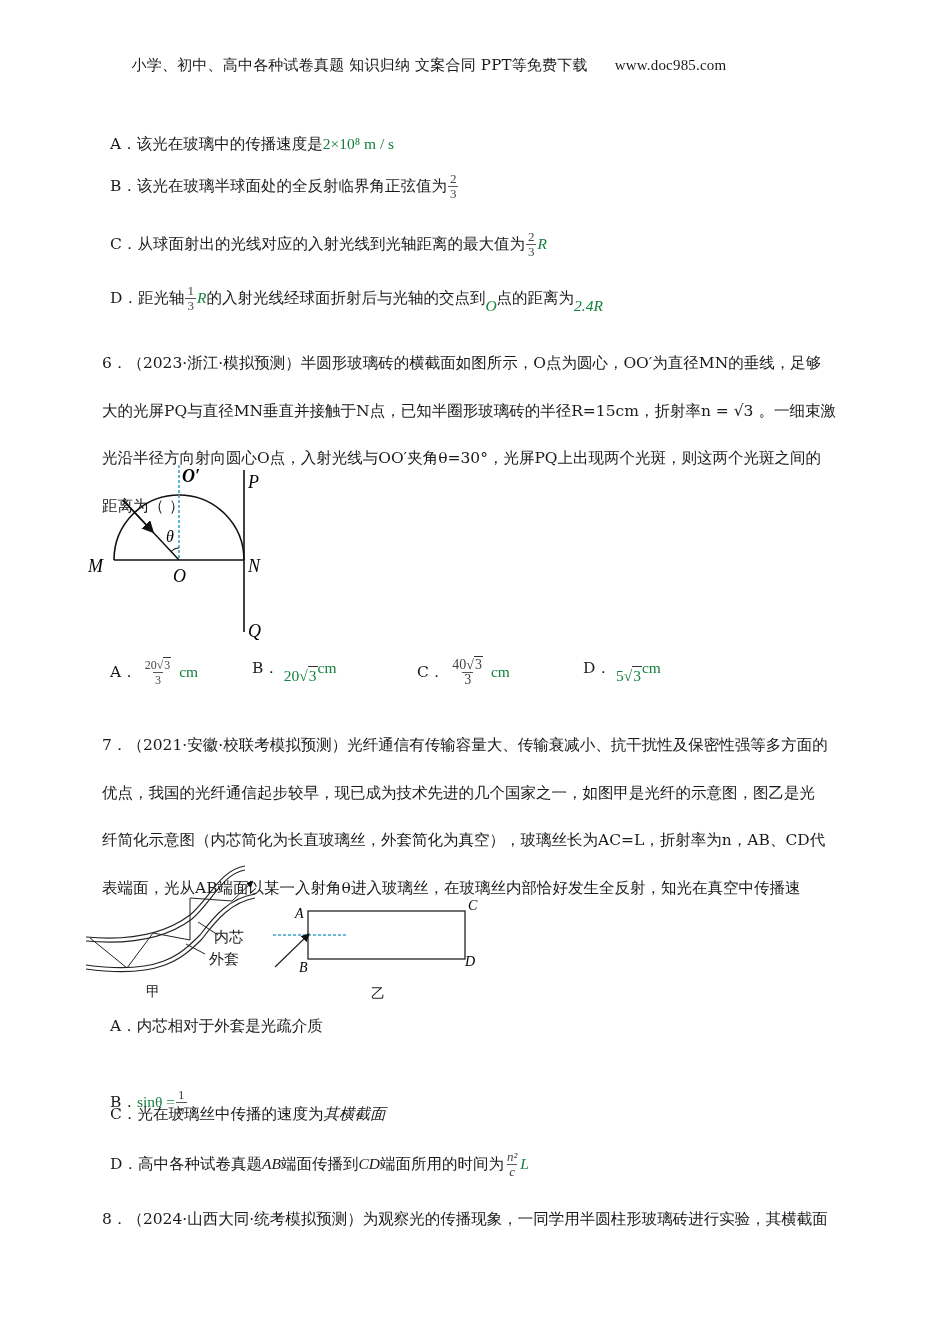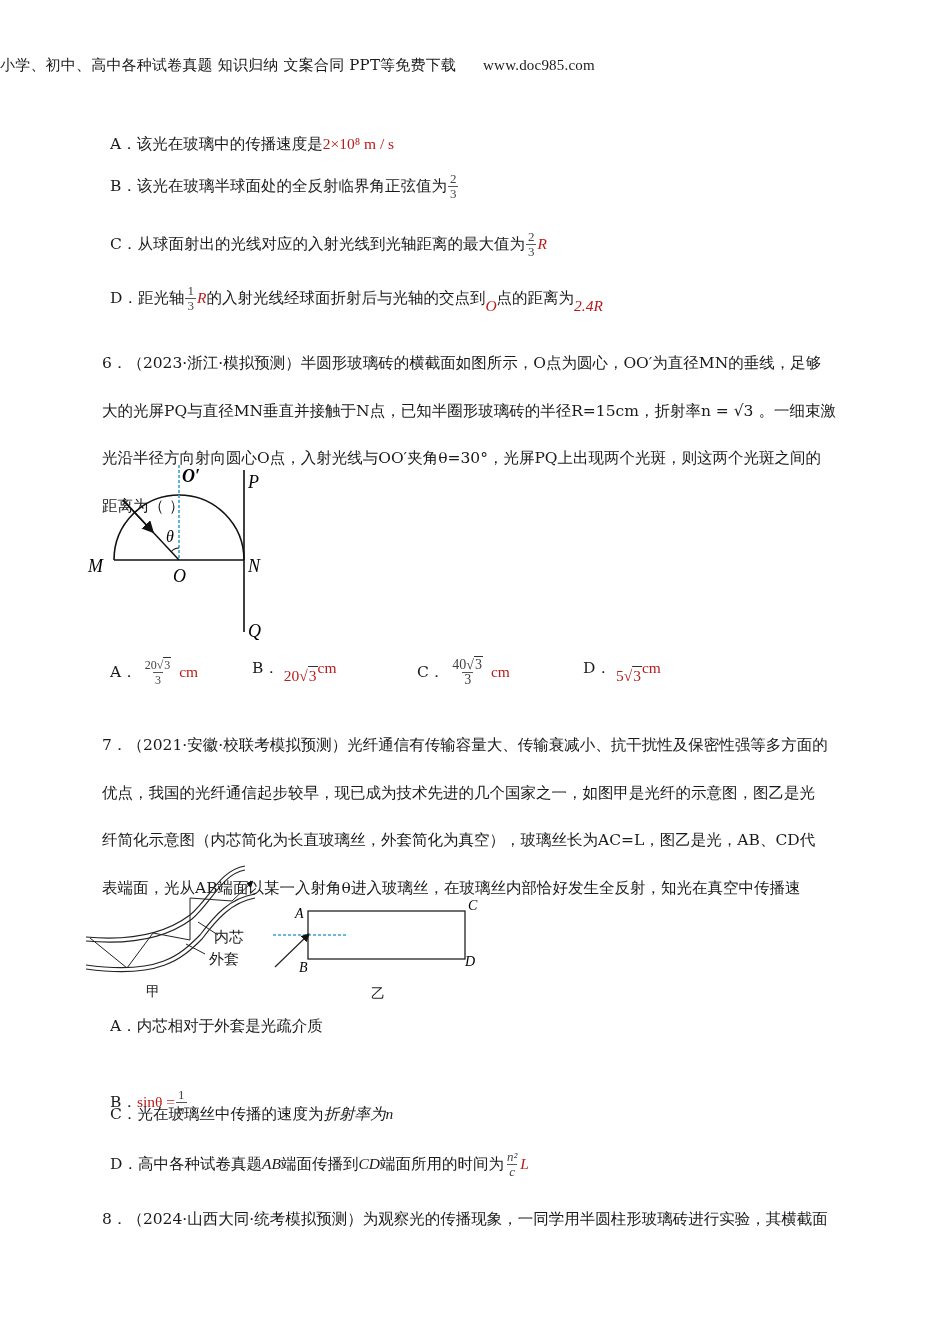--- a/index.html
+++ b/index.html
@@ -2,29 +2,29 @@
 <html><head>
 <meta charset="utf-8">
 <style>
   html, body { margin: 0; padding: 0; background: #ffffff; }
   body {
     width: 950px; height: 1344px; position: relative; overflow: hidden;
     font-family: "DejaVu Serif", "Liberation Serif", serif;
     color: #1a1a1a;
   }
   .header {
-    position: absolute; left: 0; top: 56px; width: 858px; 
+    position: absolute; left: 0; top: 56px; width: 858px; text-align: center;
     font-size: 15px; letter-spacing: 0.2px;
   }
   .header .site { margin-left: 22px; font-family: "Liberation Serif", serif; }
   .line { position: absolute; font-size: 15.5px; white-space: nowrap; }
   .opt { left: 110px; }
   .para { left: 86px; width: 780px; }
   .para p { margin: 16px; line-height: 31.5px; white-space: nowrap; }
-  .m { font-family: "Liberation Serif", serif; color: #b91c1c; }
+  .m { font-family: "Liberation Serif", serif; color: #15803d; }
   .it { font-style: italic; font-family: "Liberation Serif", serif; }
   .frac {
     display: inline-flex; flex-direction: column; align-items: center;
     vertical-align: middle; font-family: "Liberation Serif", serif; color:#444;
     font-size: 13px; line-height: 14px; margin: 0 1px;
   }
   .frac .num { padding: 0 2px; }
   .frac .den { border-top: 1px solid #555; padding: 0 2px; }
   .sqrt { font-family: "Liberation Serif", serif; }
   .sqrt .rad { border-top: 1px solid #333; padding: 0 1px; }
@@ -112,21 +112,21 @@
   <span class="m">cm</span>
 </div>
 <div class="qchoice" style="left:583px">
   <span>D．</span>
   <span class="m low"><span>5</span><span class="sqrt">√<span class="rad">3</span></span></span><span class="m">cm</span>
 </div>
 
 <div class="line para" style="top:714px">
   <p><span>7．</span><span>（2021·安徽·校联考模拟预测）</span><span>光纤通信有传输容量大、传输衰减小、抗干扰性及保密性强等多方面的</span></p>
   <p>优点，我国的光纤通信起步较早，现已成为技术先进的几个国家之一，如图甲是光纤的示意图，图乙是光</p>
-  <p>纤简化示意图（内芯简化为长直玻璃丝，外套简化为真空），玻璃丝长为AC=L，图乙是光，AB、CD代</p>
+  <p>纤简化示意图（内芯简化为长直玻璃丝，外套简化为真空），玻璃丝长为AC=L，折射率为n，AB、CD代</p>
   <p>表端面，光从AB端面以某一入射角θ进入玻璃丝，在玻璃丝内部恰好发生全反射，知光在真空中传播速</p>
 </div>
 
 <svg style="position:absolute;left:80px;top:860px" width="420" height="150" viewBox="0 0 420 150">
   <defs>
     <marker id="arr2" markerWidth="7" markerHeight="7" refX="5" refY="3.5" orient="auto">
       <path d="M0,0 L7,3.5 L0,7 z" fill="#111"></path>
     </marker>
   </defs>
   <g fill="none" stroke="#222" stroke-width="1.1">
@@ -155,21 +155,21 @@
 <div class="line opt" style="top:1016px">
   <span>A．</span><span>内芯相对于外套是光疏介质</span>
 </div>
 <div class="line opt" style="top:1088px">
   <span>B．</span><span class="m">sinθ =</span><span class="frac">
       <span class="num">1</span>
       <span class="den it">n</span>
     </span>
 </div>
 <div class="line opt" style="top:1104px">
-  <span>C．</span><span>光在玻璃丝中传播的速度为</span><span class="it">折射率为n</span>
+  <span>C．</span><span>光在玻璃丝中传播的速度为</span><span class="it">其横截面</span>
 </div>
 <div class="line opt" style="top:1150px">
   <span>D．</span><span>高中各种试卷真题</span><span class="it">AB</span><span>端面传播到</span><span class="it">CD</span><span>端面所用的时间为</span><span class="frac">
       <span class="num it">n²</span>
       <span class="den it">c</span>
     </span><span class="it m">L</span>
 </div>
 
 <div class="line para" style="top:1188px">
   <p><span>8．</span><span>（2024·山西大同·统考模拟预测）</span><span>为观察光的传播现象，一同学用半圆柱形玻璃砖进行实验，其横截面</span></p>

